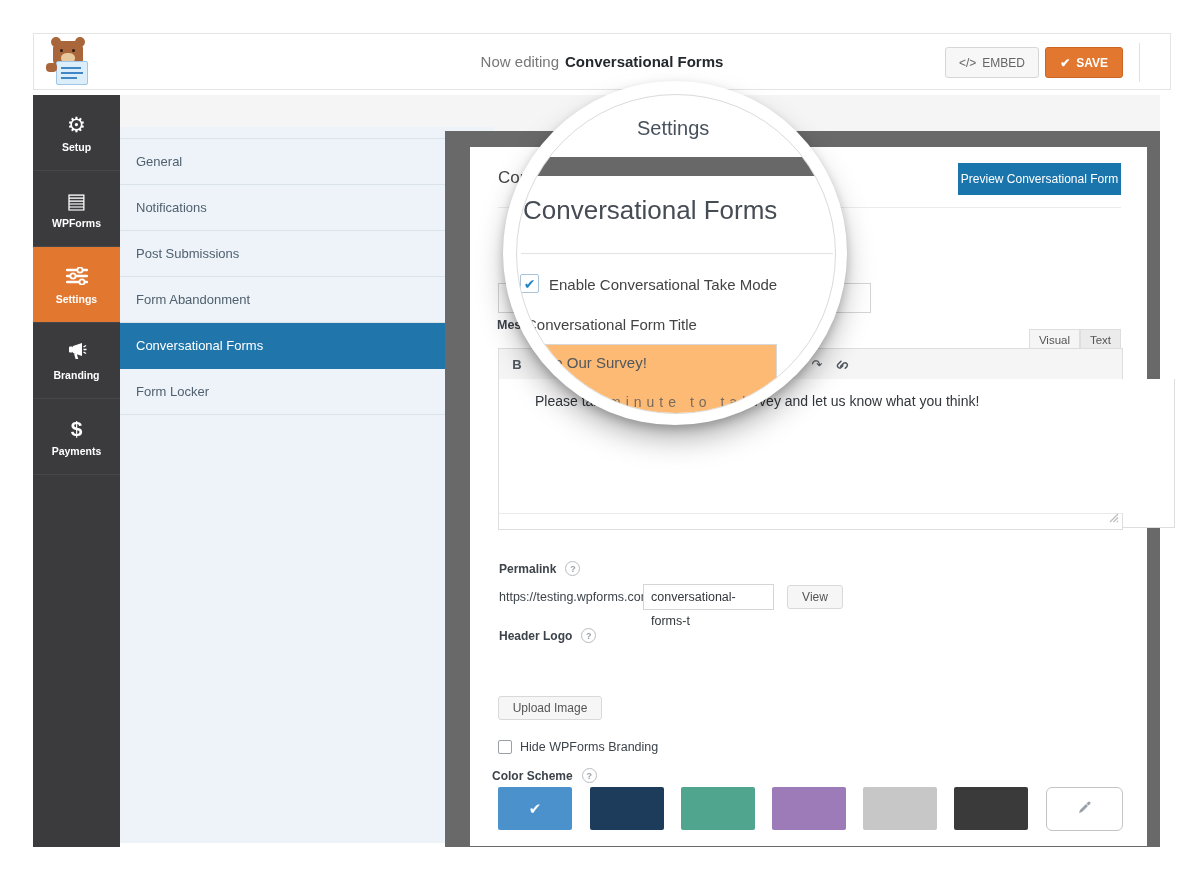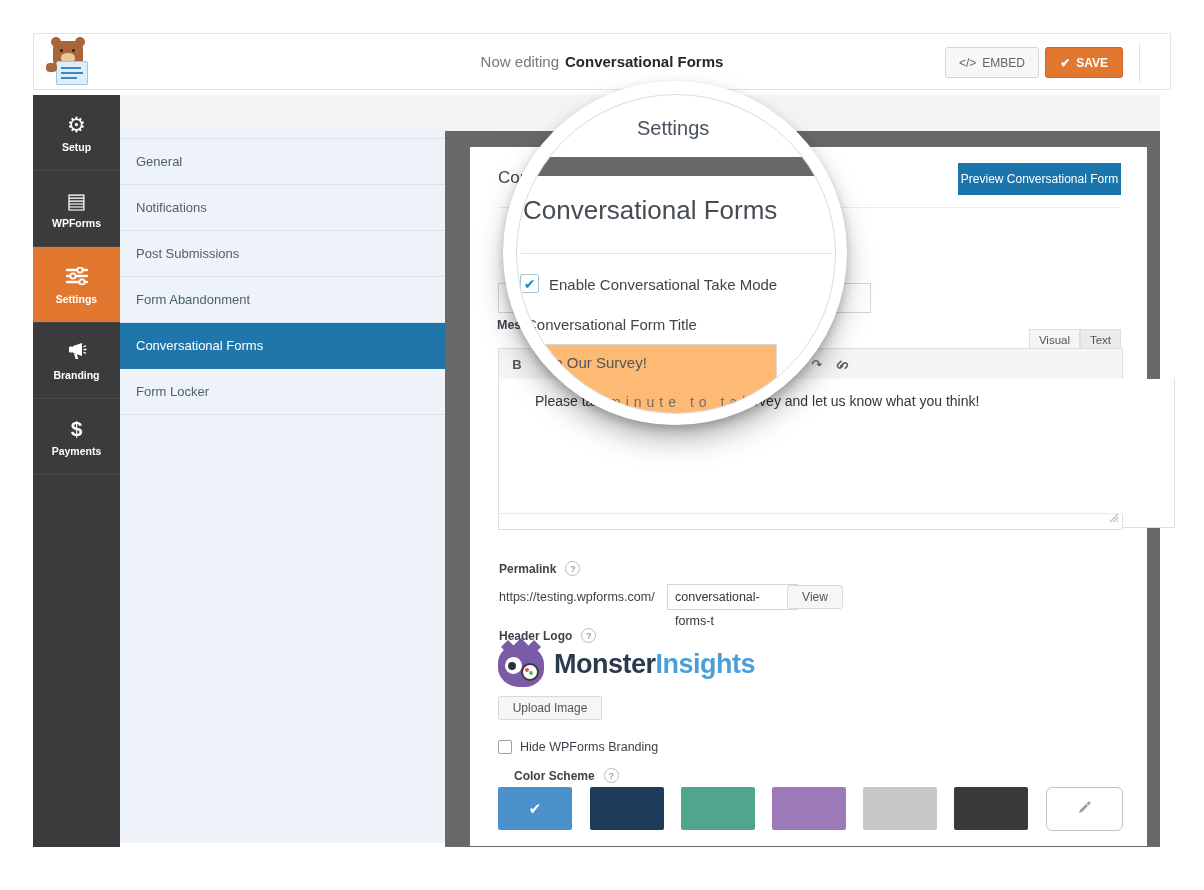--- a/index.html
+++ b/index.html
@@ -89,21 +89,21 @@
           border:1px solid #dedede;border-top:1px solid #eaeaea;}
   .resize-h{position:absolute;right:3px;bottom:2px;}
 
   .fld-label{font-size:12px;font-weight:bold;color:#3c434a;display:flex;gap:9px;align-items:center;}
   .help{width:13px;height:13px;border-radius:50%;border:1.5px solid #b8bcc1;color:#98a0a6;
           font-size:9px;font-weight:bold;display:inline-flex;align-items:center;
           justify-content:center;background:#fff;}
   .lbl-permalink{left:29px;top:414px;}
   .url-base{left:29px;top:443px;font-size:12.5px;color:#3c434a;}
   .url-input{left:173px;top:437px;width:131px;height:26px;border:1px solid #d5d5d5;
-          background:#fff;font-size:12.5px;color:#32373c;padding:0 7px;margin-left:24px;}
+          background:#fff;font-size:12.5px;color:#32373c;padding:0 7px;}
   .btn-view{left:317px;top:438px;width:56px;height:24px;background:#f6f6f6;
           border:1px solid #d9d9d9;border-radius:3px;color:#555;font-size:12px;
           display:flex;align-items:center;justify-content:center;cursor:pointer;}
   .lbl-headerlogo{left:29px;top:481px;}
 
   
   .mi-logo{left:28px;top:496px;width:260px;height:46px;}
   .mi-monster{position:absolute;left:0;top:2px;width:46px;height:42px;background:#7b5aa6;
           border-radius:42% 46% 42% 46%;}
   .mi-spike{position:absolute;width:10px;height:10px;background:#7b5aa6;transform:rotate(45deg);}
@@ -118,21 +118,21 @@
   .mi-text{position:absolute;left:56px;top:6px;font-size:27px;font-weight:bold;letter-spacing:-0.5px;}
   .mi-text .m1{color:#2c3a4e;}
   .mi-text .m2{color:#4b9fd9;}
 
   .btn-upload{left:28px;top:549px;width:104px;height:24px;background:#f6f6f6;
           border:1px solid #d9d9d9;border-radius:3px;color:#555;font-size:12px;
           display:flex;align-items:center;justify-content:center;cursor:pointer;}
   .chk-branding{left:28px;top:593px;width:14px;height:14px;border:1px solid #9aa0a6;
           border-radius:2px;background:#fff;cursor:pointer;}
   .lbl-branding{left:50px;top:593px;font-size:12.5px;color:#3c434a;}
-  .lbl-colorscheme{left:44px;top:621px;}
+  .lbl-colorscheme{left:22px;top:621px;}
   .swatch{top:640px;width:74px;height:43px;border-radius:2px;cursor:pointer;display:flex;
           align-items:center;justify-content:center;color:#fff;font-size:15px;}
   .btn-eyedrop{left:576px;top:640px;width:77px;height:44px;background:#fff;
           border:1px solid #c3c4c7;border-radius:6px;display:flex;align-items:center;
           justify-content:center;cursor:pointer;}
 
   
   .lens{left:503px;top:81px;width:344px;height:344px;border-radius:50%;background:#fff;
         box-shadow:0 16px 32px -6px rgba(0,0,0,0.38), 0 4px 10px rgba(0,0,0,0.18);
         z-index:40;}
@@ -307,37 +307,20 @@
   <div class="abs url-base">https://testing.wpforms.com/</div>
   <div class="abs url-input">
     <span style="line-height:24px;">conversational-forms-t</span>
   </div>
   <div class="abs btn-view">View</div>
 
   <div class="abs fld-label lbl-headerlogo">
     <span>Header Logo</span>
     <span class="help">?</span>
   </div>
-  <div class="abs mi-logo">
-    <div class="mi-spike" style="left:5px;top:-1px;"></div>
-    <div class="mi-spike" style="left:18px;top:-3px;"></div>
-    <div class="mi-spike" style="left:31px;top:-1px;"></div>
-    <div class="mi-monster">
-      <div class="mi-eye">
-          <div class="mi-pupil"></div>
-        </div>
-      <div class="mi-lens">
-          <div class="mi-dotr"></div>
-          <div class="mi-dotg"></div>
-        </div>
-    </div>
-    <div class="mi-text">
-      <span class="m1">Monster</span><span class="m2">Insights</span>
-    </div>
-  </div>
   <div class="abs btn-upload">Upload Image</div>
 
   <div class="abs chk-branding"></div>
   <div class="abs lbl-branding">Hide WPForms Branding</div>
 
   <div class="abs fld-label lbl-colorscheme">
     <span>Color Scheme</span>
     <span class="help">?</span>
   </div>
   <div class="abs swatch" style="left: 28px; background: rgb(75, 146, 205);">

